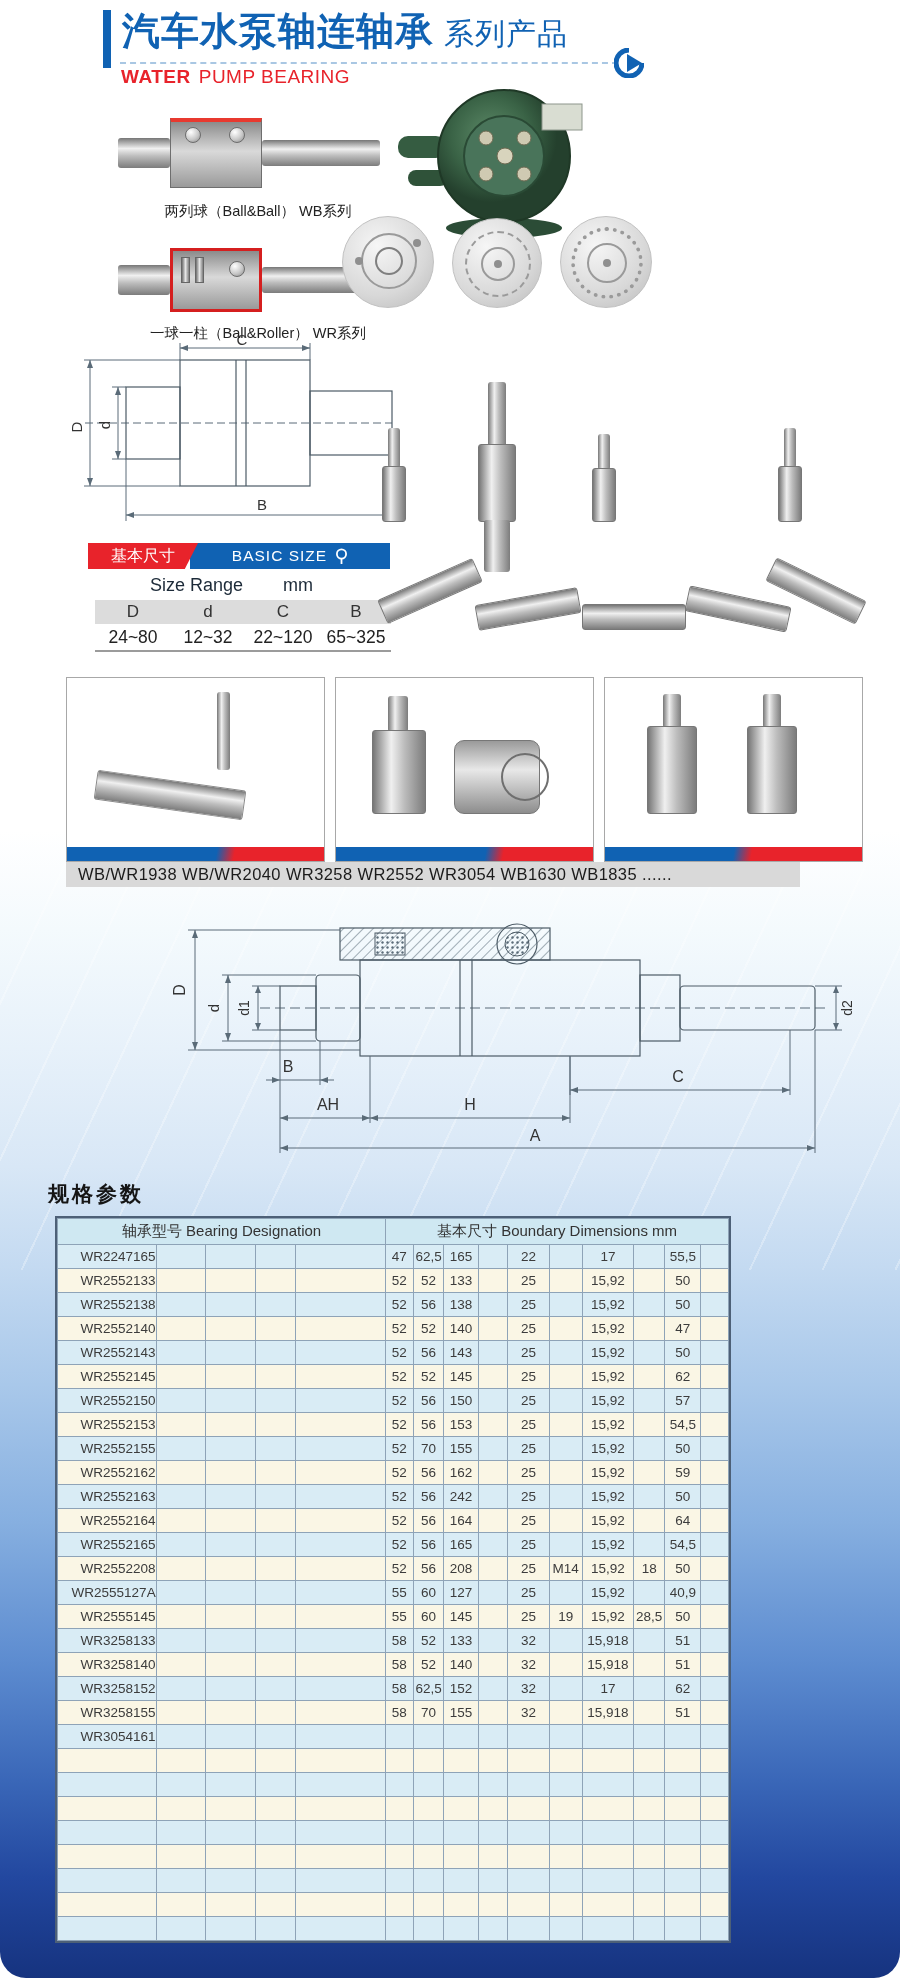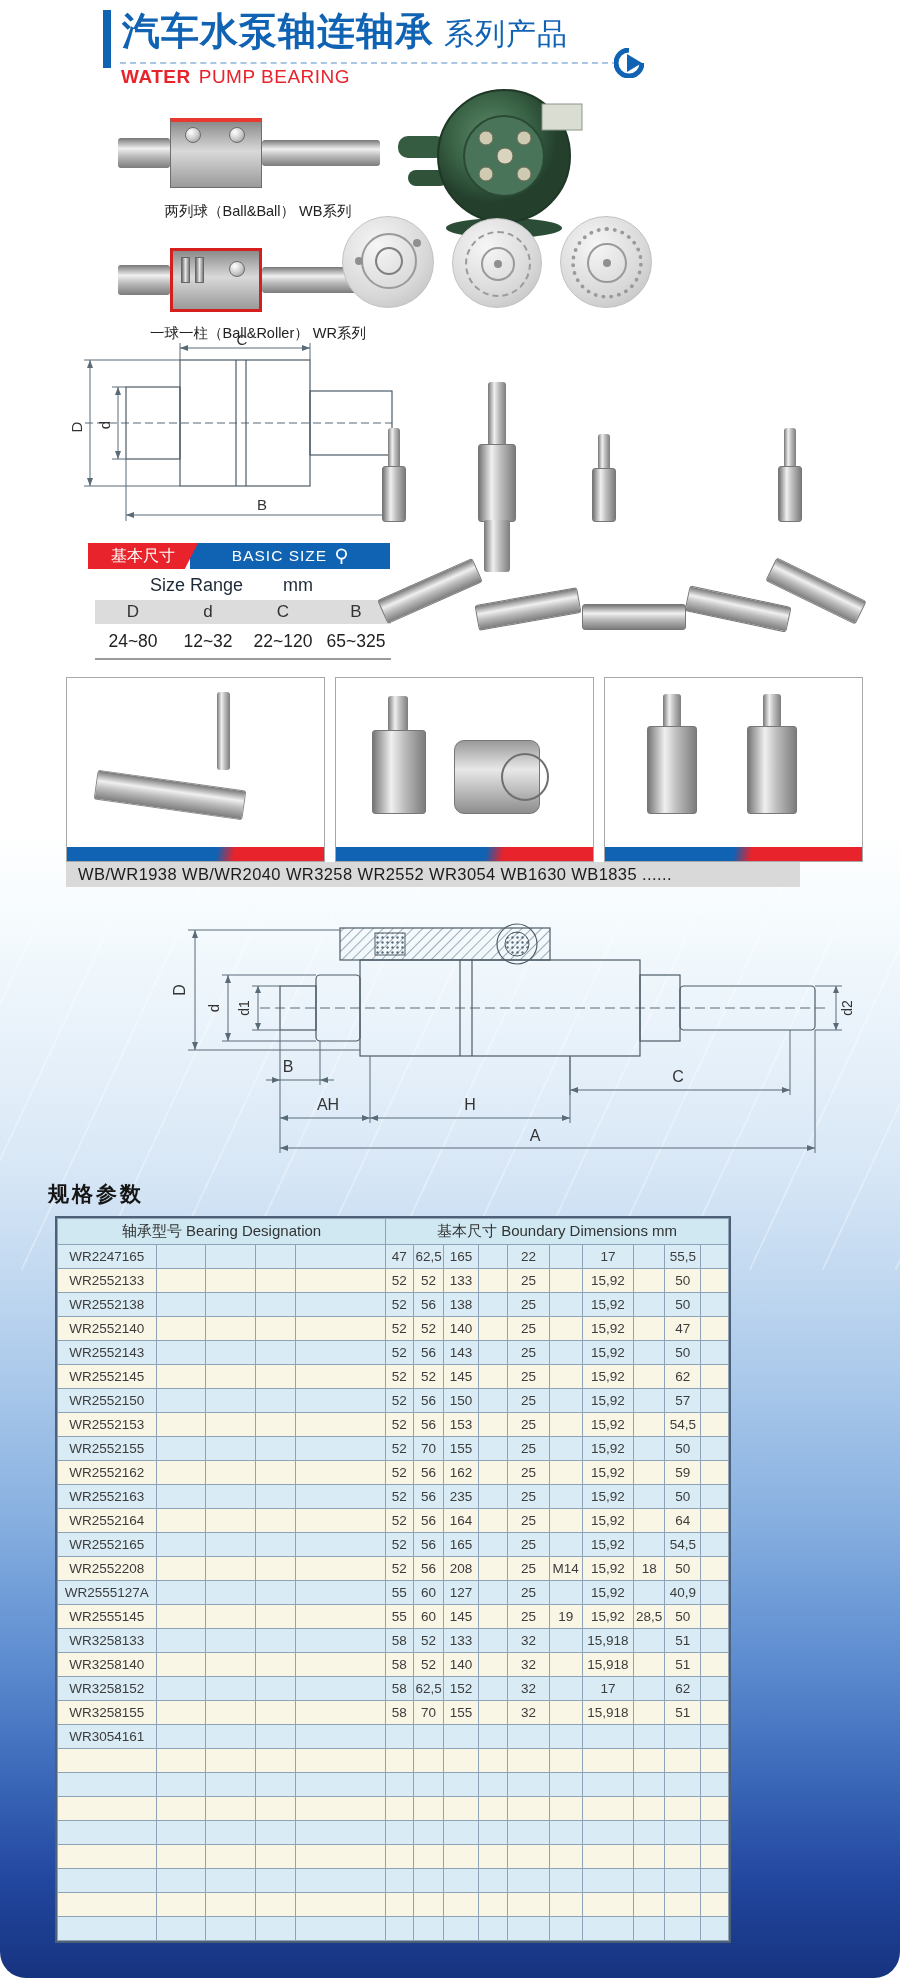--- a/index.html
+++ b/index.html
@@ -54,21 +54,21 @@
   .ban-red{left:88px;top:543px;width:110px;height:26px;background:var(--red);color:#fff;
     font-size:16px;display:flex;align-items:center;justify-content:center;
     clip-path:polygon(0 0,100% 0,88% 100%,0 100%);z-index:2;}
   .ban-blue{left:190px;top:543px;width:200px;height:26px;background:var(--blue);color:#fff;
     font-size:15.5px;display:flex;align-items:center;justify-content:center;gap:8px;letter-spacing:1px;}
   .sizerange{left:150px;top:575px;font-size:18px;color:#1c2a38;}
   .sizerange .unit{margin-left:40px;}
   .sizegrid{left:95px;top:600px;width:296px;}
   .sizegrid .hd{display:grid;grid-template-columns:76px 74px 76px 70px;background:#dcdcdc;height:24px;
     align-items:center;text-align:center;font-size:17px;color:#333;}
-  .sizegrid .vals{display:grid;grid-template-columns:76px 74px 76px 70px;height:36px;align-items:center;
+  .sizegrid .vals{display:grid;grid-template-columns:76px 74px 76px 70px;height:28px;align-items:center;
     text-align:center;font-size:17.5px;color:#222;border-bottom:2px solid #9b9b9b;}
 
   
   .panel{width:259px;height:185px;background:#fff;border:1px solid #a8a8a8;top:677px;}
   .panel .bar{position:absolute;left:0;bottom:0;width:100%;height:14px;
     background:linear-gradient(100deg,var(--blue) 0 58%,var(--red) 65% 100%);}
   .panel.p3 .bar{background:linear-gradient(100deg,var(--blue) 0 50%,var(--red) 57% 100%);}
   .models{left:66px;top:862px;width:734px;height:25px;background:#d9d9d9;display:flex;align-items:center;
     padding-left:12px;font-size:16.5px;color:#1b1b1b;letter-spacing:.4px;}
 
@@ -80,21 +80,21 @@
   
   .spec-title{left:48px;top:1180px;font-size:21px;font-weight:600;color:#151515;letter-spacing:3px;}
   .spec-wrap{left:55px;top:1216px;width:676px;border:2px solid #4d6077;background:#fff;}
   table.spec{width:100%;border-collapse:collapse;table-layout:fixed;}
   table.spec th,table.spec td{border:1px solid var(--tbl-border);font-weight:normal;
     font-size:13.5px;color:#3c3c3c;text-align:center;overflow:hidden;white-space:nowrap;}
   table.spec thead th{background:var(--thead);height:26px;font-size:15px;color:#333;}
   table.spec tbody td{height:24px;}
   table.spec tr.odd td{background:var(--row-blue);}
   table.spec tr.even td{background:var(--row-cream);}
-  table.spec td.model{text-align:center;}
+  table.spec td.model{text-align:right;}
 </style>
 </head>
 <body>
 
 <div class="page">
   <div class="streaks"></div>
 
   <div class="abs hbar"></div>
   <div class="abs title">
     <span>汽车水泵轴连轴承</span><span class="suffix">系列产品</span>
@@ -550,21 +550,21 @@
             <td></td>
           </tr>
           <tr class="odd">
             <td class="model">WR2552163</td>
             <td></td>
             <td></td>
             <td></td>
             <td></td>
             <td>52</td>
             <td>56</td>
-            <td>235</td>
+            <td>242</td>
             <td></td>
             <td>25</td>
             <td></td>
             <td>15,92</td>
             <td></td>
             <td>50</td>
             <td></td>
           </tr>
           <tr class="even">
             <td class="model">WR2552164</td>

